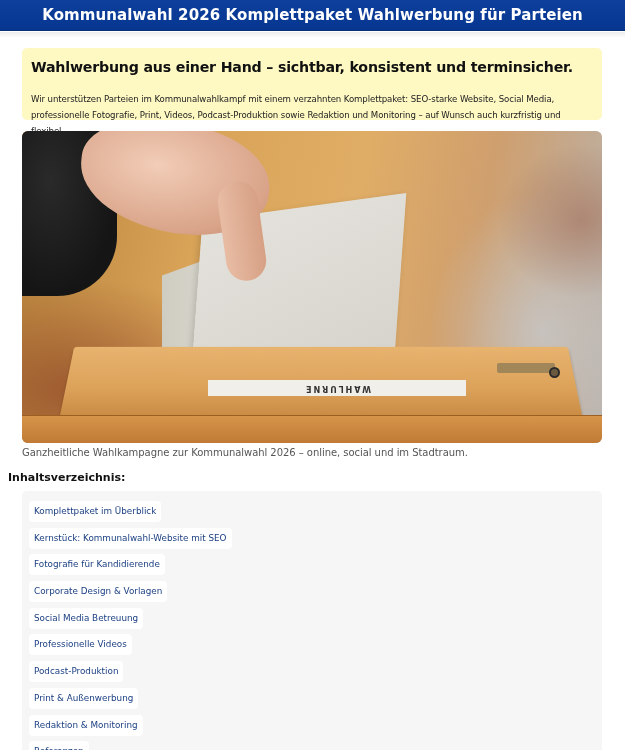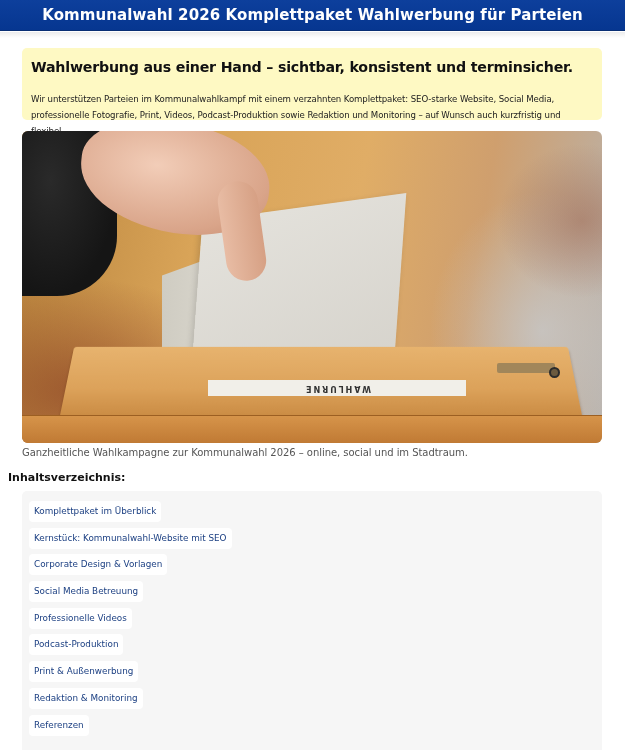--- a/index.html
+++ b/index.html
@@ -140,20 +140,21 @@
   <div class="box-line"></div>
   <div class="box-body"></div>
 </figure>
 <div class="caption">Ganzheitliche Wahlkampagne zur Kommunalwahl 2026 – online, social und im Stadtraum.</div>
 
 <h3 class="toc-title">Inhaltsverzeichnis:</h3>
 <nav class="toc">
   <ul class="toc-list">
     <li class="toc-row"><a class="toc-item">Komplettpaket im Überblick</a></li>
     <li class="toc-row"><a class="toc-item">Kernstück: Kommunalwahl-Website mit SEO</a></li>
+    <li class="toc-row"><a class="toc-item">Fotografie für Kandidierende</a></li>
     <li class="toc-row"><a class="toc-item">Corporate Design &amp; Vorlagen</a></li>
     <li class="toc-row"><a class="toc-item">Social Media Betreuung</a></li>
     <li class="toc-row"><a class="toc-item">Professionelle Videos</a></li>
     <li class="toc-row"><a class="toc-item">Podcast-Produktion</a></li>
     <li class="toc-row"><a class="toc-item">Print &amp; Außenwerbung</a></li>
     <li class="toc-row"><a class="toc-item">Redaktion &amp; Monitoring</a></li>
     <li class="toc-row"><a class="toc-item">Referenzen</a></li>
   </ul>
 </nav>
 

